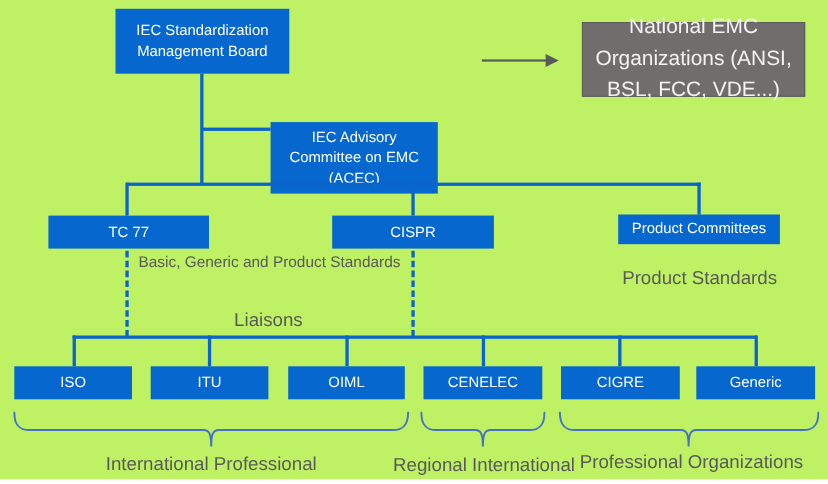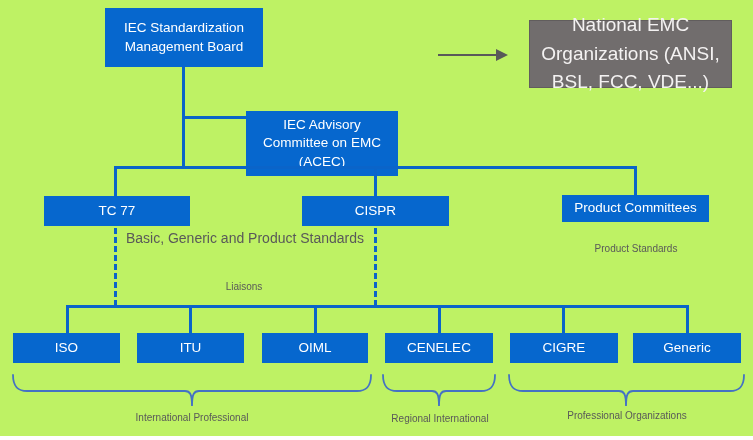--- a/index.html
+++ b/index.html
@@ -14,21 +14,21 @@
   }
   .gray-box{
     background:var(--gray-box);border:1px solid var(--gray-box-border);
     font-size:19px;line-height:1.5;color:#f4f2f2;margin-left:20px;
   }
   .hline,.vline{position:absolute;background:var(--line-blue);}
   .dashline{
     position:absolute;width:0;border-left:3px dashed var(--line-blue);
   }
   .note{
-    position:absolute;color:var(--text-gray);font-size:10px;
+    position:absolute;color:var(--text-gray);font-size:17px;
     text-align:center;white-space:nowrap;
   }
   .arrow-shaft{position:absolute;background:var(--arrow-gray);}
   .arrow-head{
     position:absolute;width:0;height:0;
     border-top:6px solid transparent;border-bottom:6px solid transparent;
     border-left:12px solid var(--arrow-gray);
   }
   .brace{position:absolute;}
   .brace path{fill:none;stroke:var(--brace-blue);stroke-width:1.8;stroke-linecap:round;}

